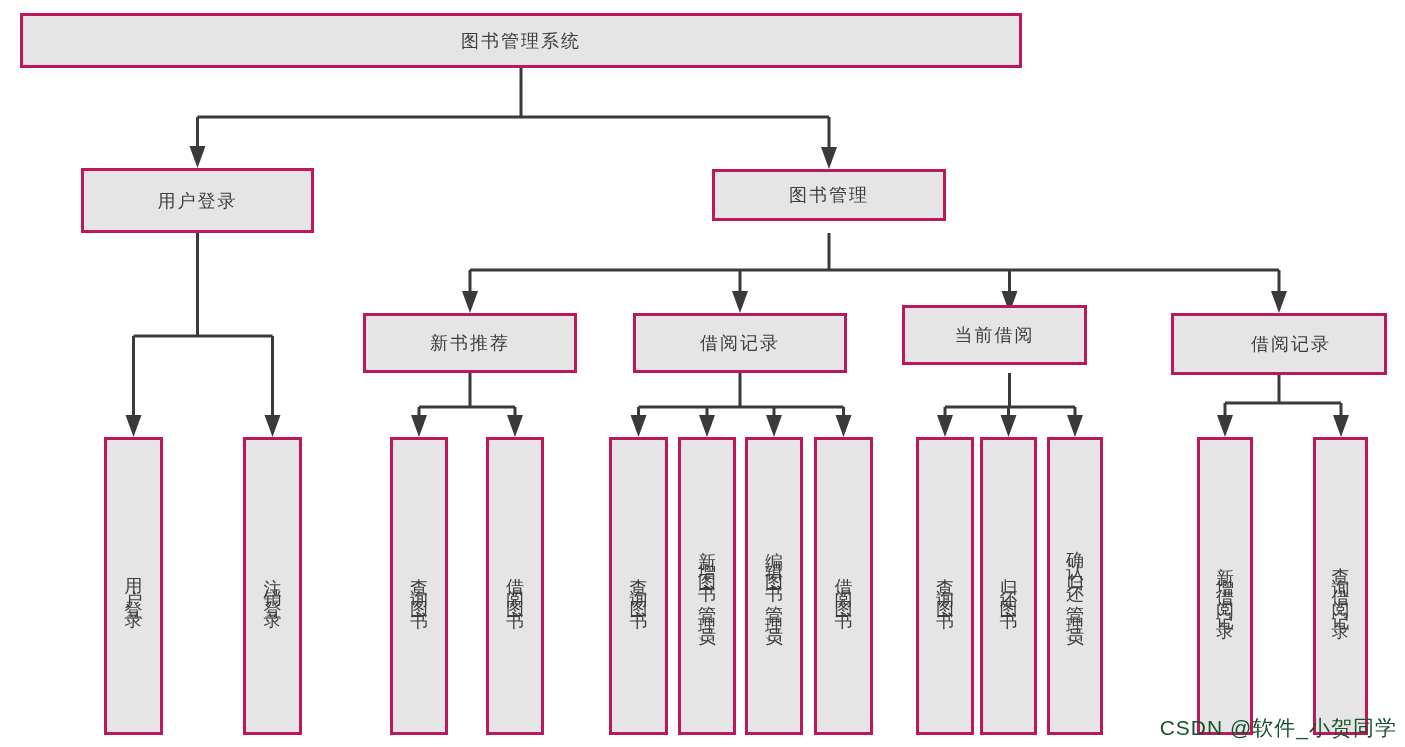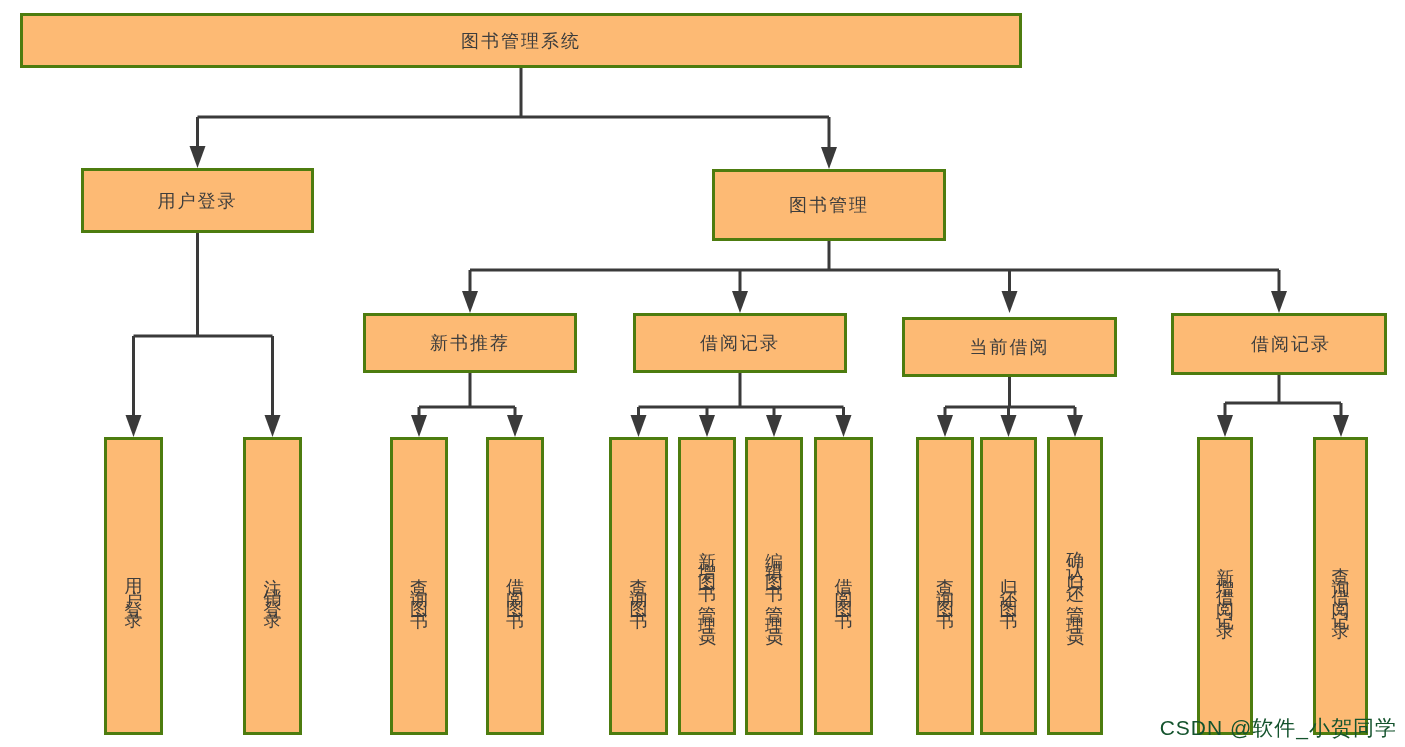--- a/index.html
+++ b/index.html
@@ -8,45 +8,45 @@
     width: 1405px;
     height: 747px;
     background: #ffffff;
     font-family: "Liberation Sans", "DejaVu Sans", sans-serif;
     overflow: hidden;
   }
   #wires { position: absolute; left: 0; top: 0; z-index: 1; }
   .box {
     position: absolute;
     box-sizing: border-box;
-    border: 3px solid #4d7c0f;
-    background: #fdba74;
+    border: 3px solid #be185d;
+    background: #e5e5e5;
     display: flex;
     align-items: center;
     justify-content: center;
     color: #3d3d3d;
     font-size: 18px;
     z-index: 2;
   }
   .h { letter-spacing: 2px; white-space: nowrap; }
   .v {
     writing-mode: vertical-rl;
     text-orientation: mixed;
     letter-spacing: 11px;
     line-height: 1;
   }
   
   .n-root  { left: 20px;   top: 13px;  width: 1002px; height: 55px; }
   
   .n-ul    { left: 81px;   top: 168px; width: 233px;  height: 65px; }
-  .n-bm    { left: 712px;  top: 169px; width: 234px;  height: 72px; }
+  .n-bm    { left: 712px;  top: 169px; width: 234px;  height: 52px; }
   
   .n-nbr   { left: 363px;  top: 313px; width: 214px;  height: 60px; }
   .n-bb    { left: 633px;  top: 313px; width: 214px;  height: 60px; }
-  .n-cb    { left: 902px;  top: 317px; width: 215px;  height: 60px; font-family: Liberation Mono, monospace; }
+  .n-cb    { left: 902px;  top: 305px; width: 185px;  height: 60px; font-family: Liberation Mono, monospace; }
   .n-br    { left: 1171px; top: 313px; width: 216px;  height: 62px; padding-left: 24px; }
   
   .lf1  { left: 104px;  top: 437px; width: 59px; height: 298px; }
   .lf2  { left: 243px;  top: 437px; width: 59px; height: 298px; }
   .lf3  { left: 390px;  top: 437px; width: 58px; height: 298px; }
   .lf4  { left: 486px;  top: 437px; width: 58px; height: 298px; }
   .lf5  { left: 609px;  top: 437px; width: 59px; height: 298px; }
   .lf6  { left: 678px;  top: 437px; width: 58px; height: 298px; }
   .lf7  { left: 745px;  top: 437px; width: 58px; height: 298px; }
   .lf8  { left: 814px;  top: 437px; width: 59px; height: 298px; }

